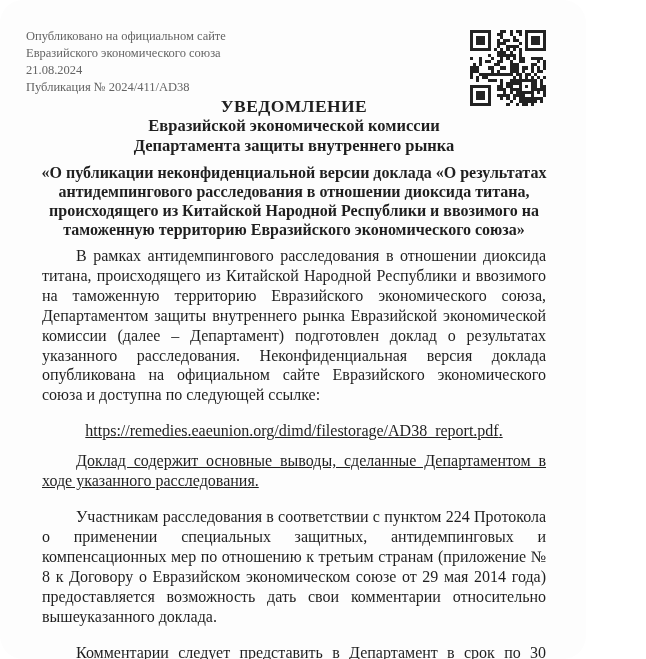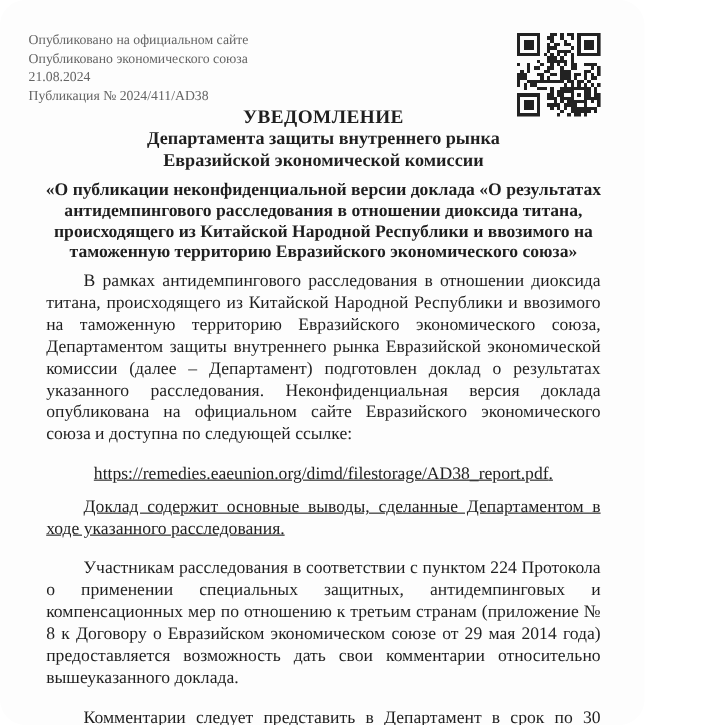--- a/index.html
+++ b/index.html
@@ -63,21 +63,21 @@
   .link-period{text-decoration:underline;}
   .body-p.after-link{margin-top:10px;text-decoration:underline;}
 </style>
 </head>
 <body>
 
 <div class="page">
 
   <div class="pub-header">
     <div>Опубликовано на официальном сайте</div>
-    <div>Опубликовано экономического союза</div>
+    <div>Евразийского экономического союза</div>
     <div>21.08.2024</div>
     <div>Публикация № 2024/411/AD38</div>
   </div>
 
   <svg class="qr" id="qr-svg" viewBox="0 0 25 25" xmlns="http://www.w3.org/2000/svg" style="fill: rgb(34, 34, 34);">
       <rect x="0" y="0" width="1" height="1"></rect>
       <rect x="1" y="0" width="1" height="1"></rect>
       <rect x="2" y="0" width="1" height="1"></rect>
       <rect x="3" y="0" width="1" height="1"></rect>
       <rect x="4" y="0" width="1" height="1"></rect>
@@ -391,22 +391,22 @@
       <rect x="23" y="23" width="1" height="1"></rect>
       <rect x="12" y="24" width="1" height="1"></rect>
       <rect x="15" y="24" width="1" height="1"></rect>
       <rect x="17" y="24" width="1" height="1"></rect>
       <rect x="18" y="24" width="1" height="1"></rect>
       <rect x="20" y="24" width="1" height="1"></rect>
     </svg>
 
   <div class="title-block">
     <div class="title-main">УВЕДОМЛЕНИЕ</div>
+    <div class="title-sub">Евразийской экономической комиссии</div>
     <div class="title-sub">Департамента защиты внутреннего рынка</div>
-    <div class="title-sub">Евразийской экономической комиссии</div>
   </div>
 
   <div class="subject">«О публикации неконфиденциальной версии доклада «О результатах антидемпингового расследования в отношении диоксида титана, происходящего из Китайской Народной Республики и ввозимого на таможенную территорию Евразийского экономического союза»</div>
 
   <p class="body-p first">В рамках антидемпингового расследования в отношении диоксида титана, происходящего из Китайской Народной Республики и ввозимого на таможенную территорию Евразийского экономического союза, Департаментом защиты внутреннего рынка Евразийской экономической комиссии (далее – Департамент) подготовлен доклад о результатах указанного расследования. Неконфиденциальная версия доклада опубликована на официальном сайте Евразийского экономического союза и доступна по следующей ссылке:</p>
 
   <div class="link-line">
     <a class="report-link" href="#">https://remedies.eaeunion.org/dimd/filestorage/AD38_report.pdf</a><span class="link-period">.</span>
   </div>
 

